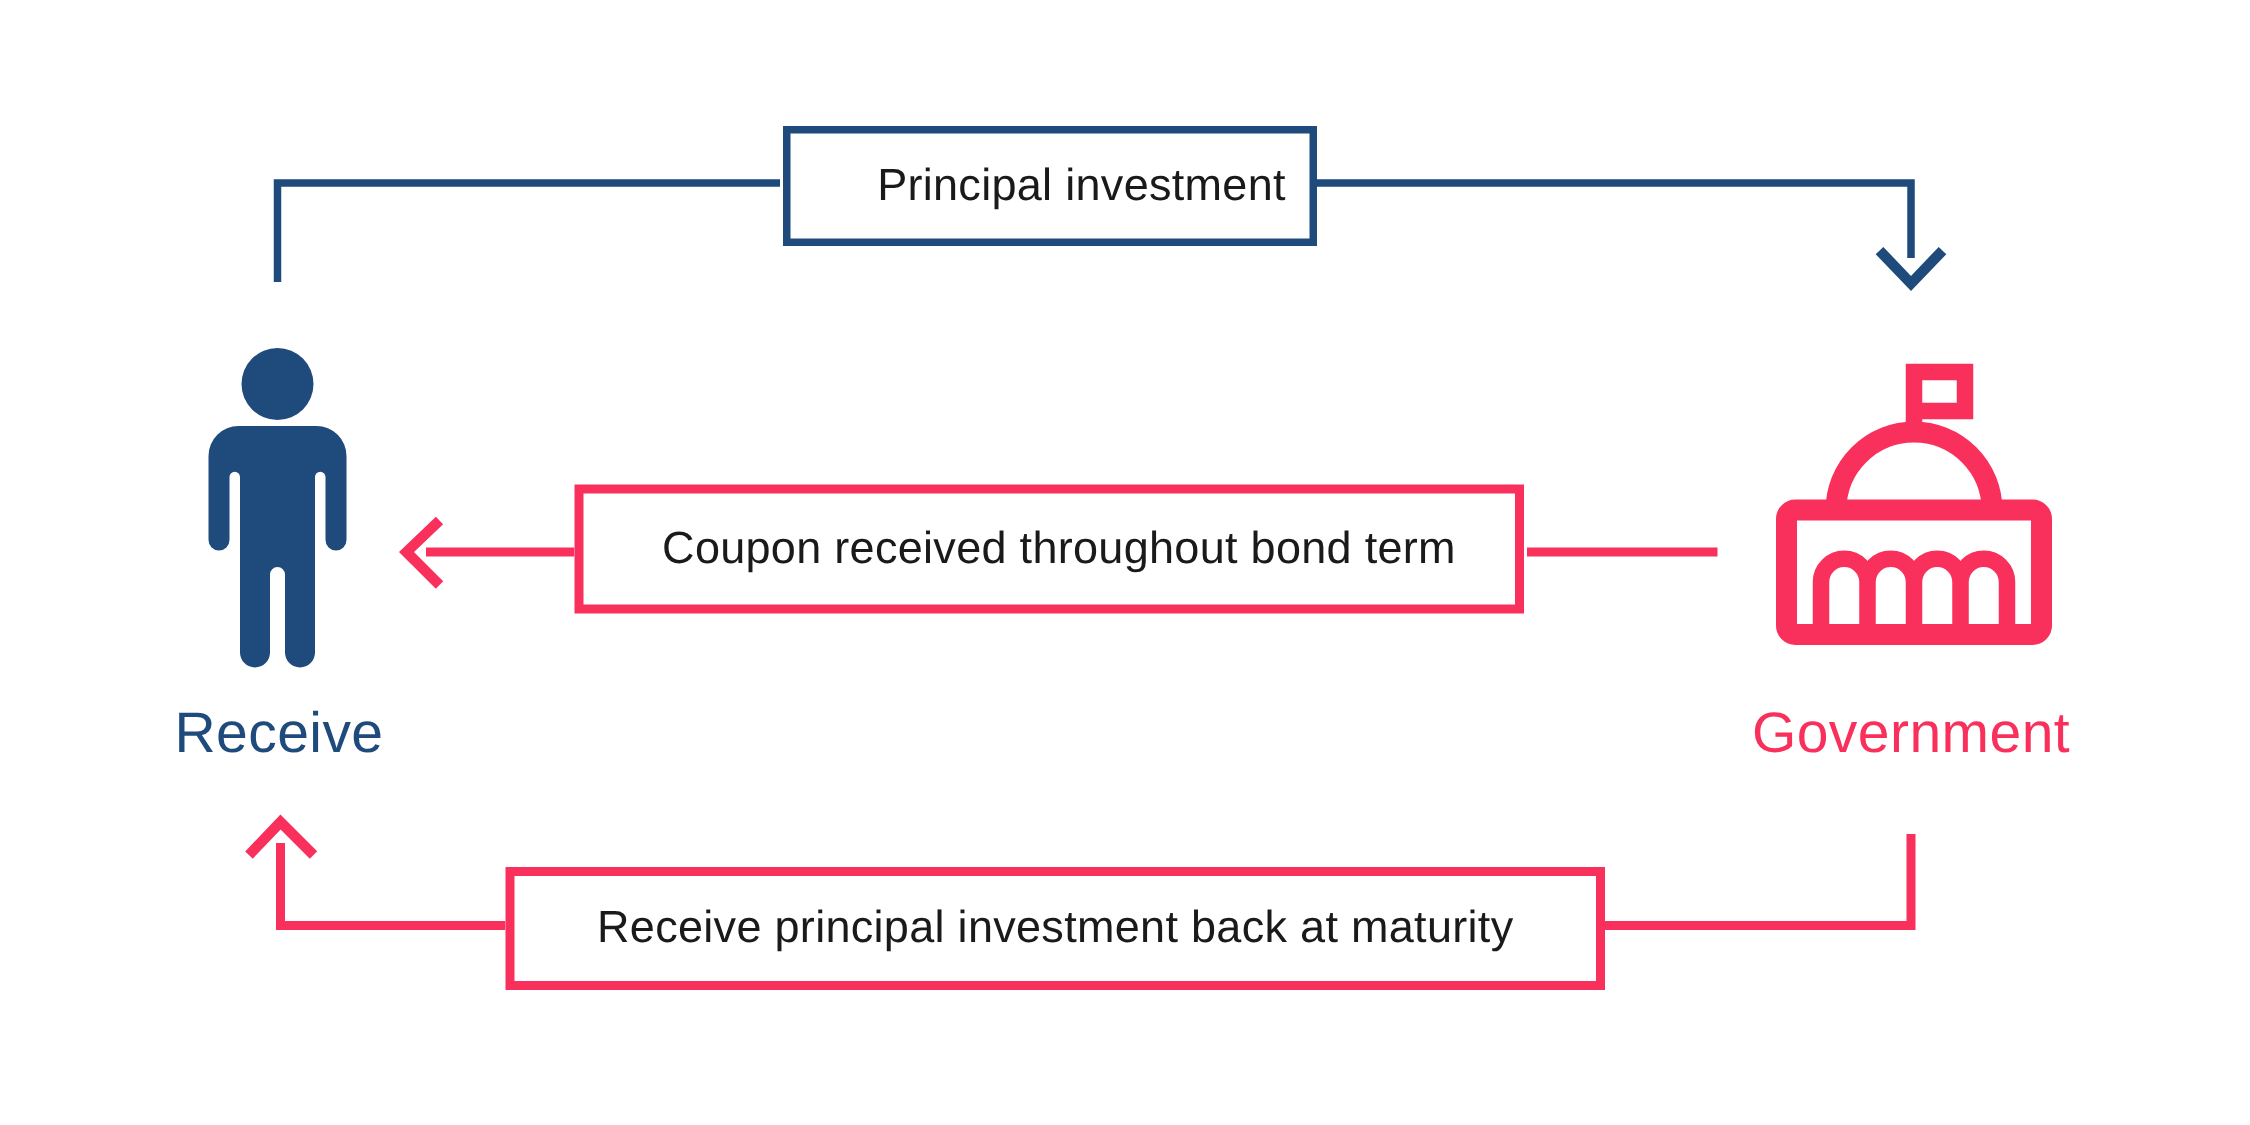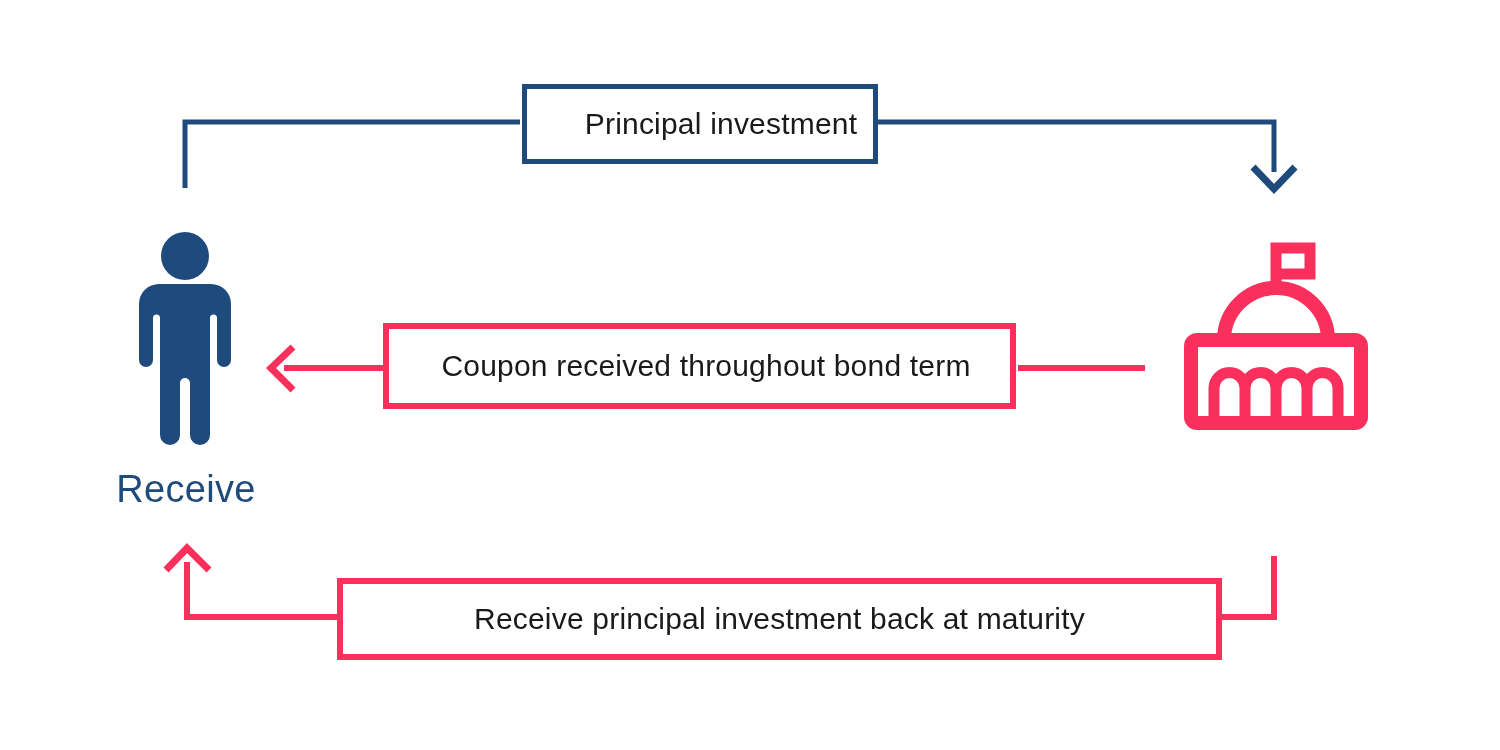--- a/index.html
+++ b/index.html
@@ -31,21 +31,21 @@
     color:var(--ink,#1A1A1A);
     letter-spacing:0.2px;
     box-sizing:border-box;
     z-index:2;
   }
   .flow-box.navy{border:5px solid var(--navy,#1F4B7C);padding-left:42px;}
   .flow-box.pink{border:6px solid var(--pink,#F9305C);}
 
   .box-principal{left:522px;top:84px;width:356px;height:80px;}
   .box-coupon{left:383px;top:323px;width:633px;height:86px;padding-left:13px;}
-  .box-maturity{left:337px;top:578px;width:885px;height:82px;}
+  .box-maturity{left:337px;top:578px;width:733px;height:82px;}
 
   
   .entity-label{
     position:absolute;
     font-size:38px;
     text-align:center;
     letter-spacing:0.3px;
   }
   .investor-label{left:36px;top:468px;width:300px;color:var(--navy,#1F4B7C);}
   .government-label{left:1124px;top:468px;width:300px;color:var(--pink,#F9305C);}
@@ -121,14 +121,15 @@
 
   <div class="flow-box pink box-coupon">
     <span>Coupon received throughout bond term</span>
   </div>
 
   <div class="flow-box pink box-maturity">
     <span>Receive principal investment back at maturity</span>
   </div>
 
   <div class="entity-label investor-label">Receive</div>
+  <div class="entity-label government-label">Government</div>
 
 </div>
 
 </body></html>

